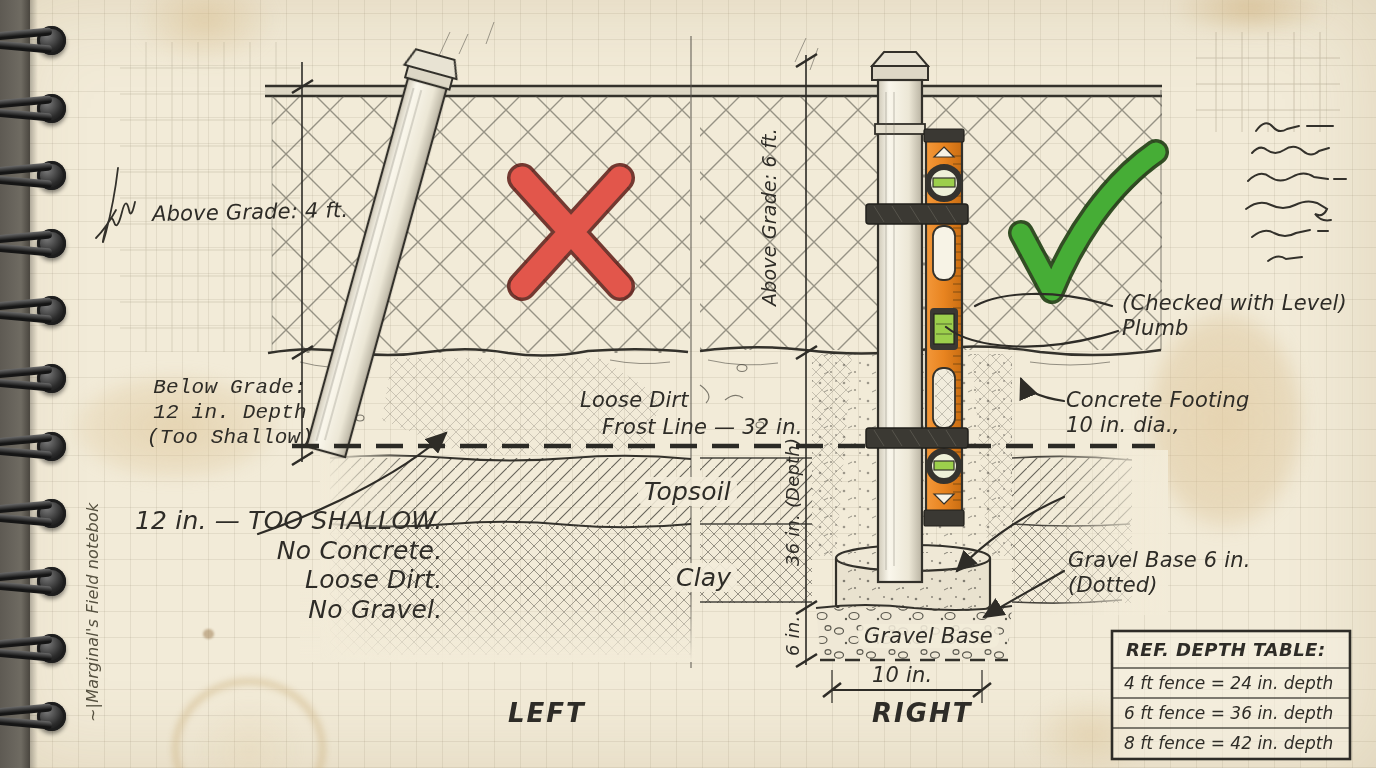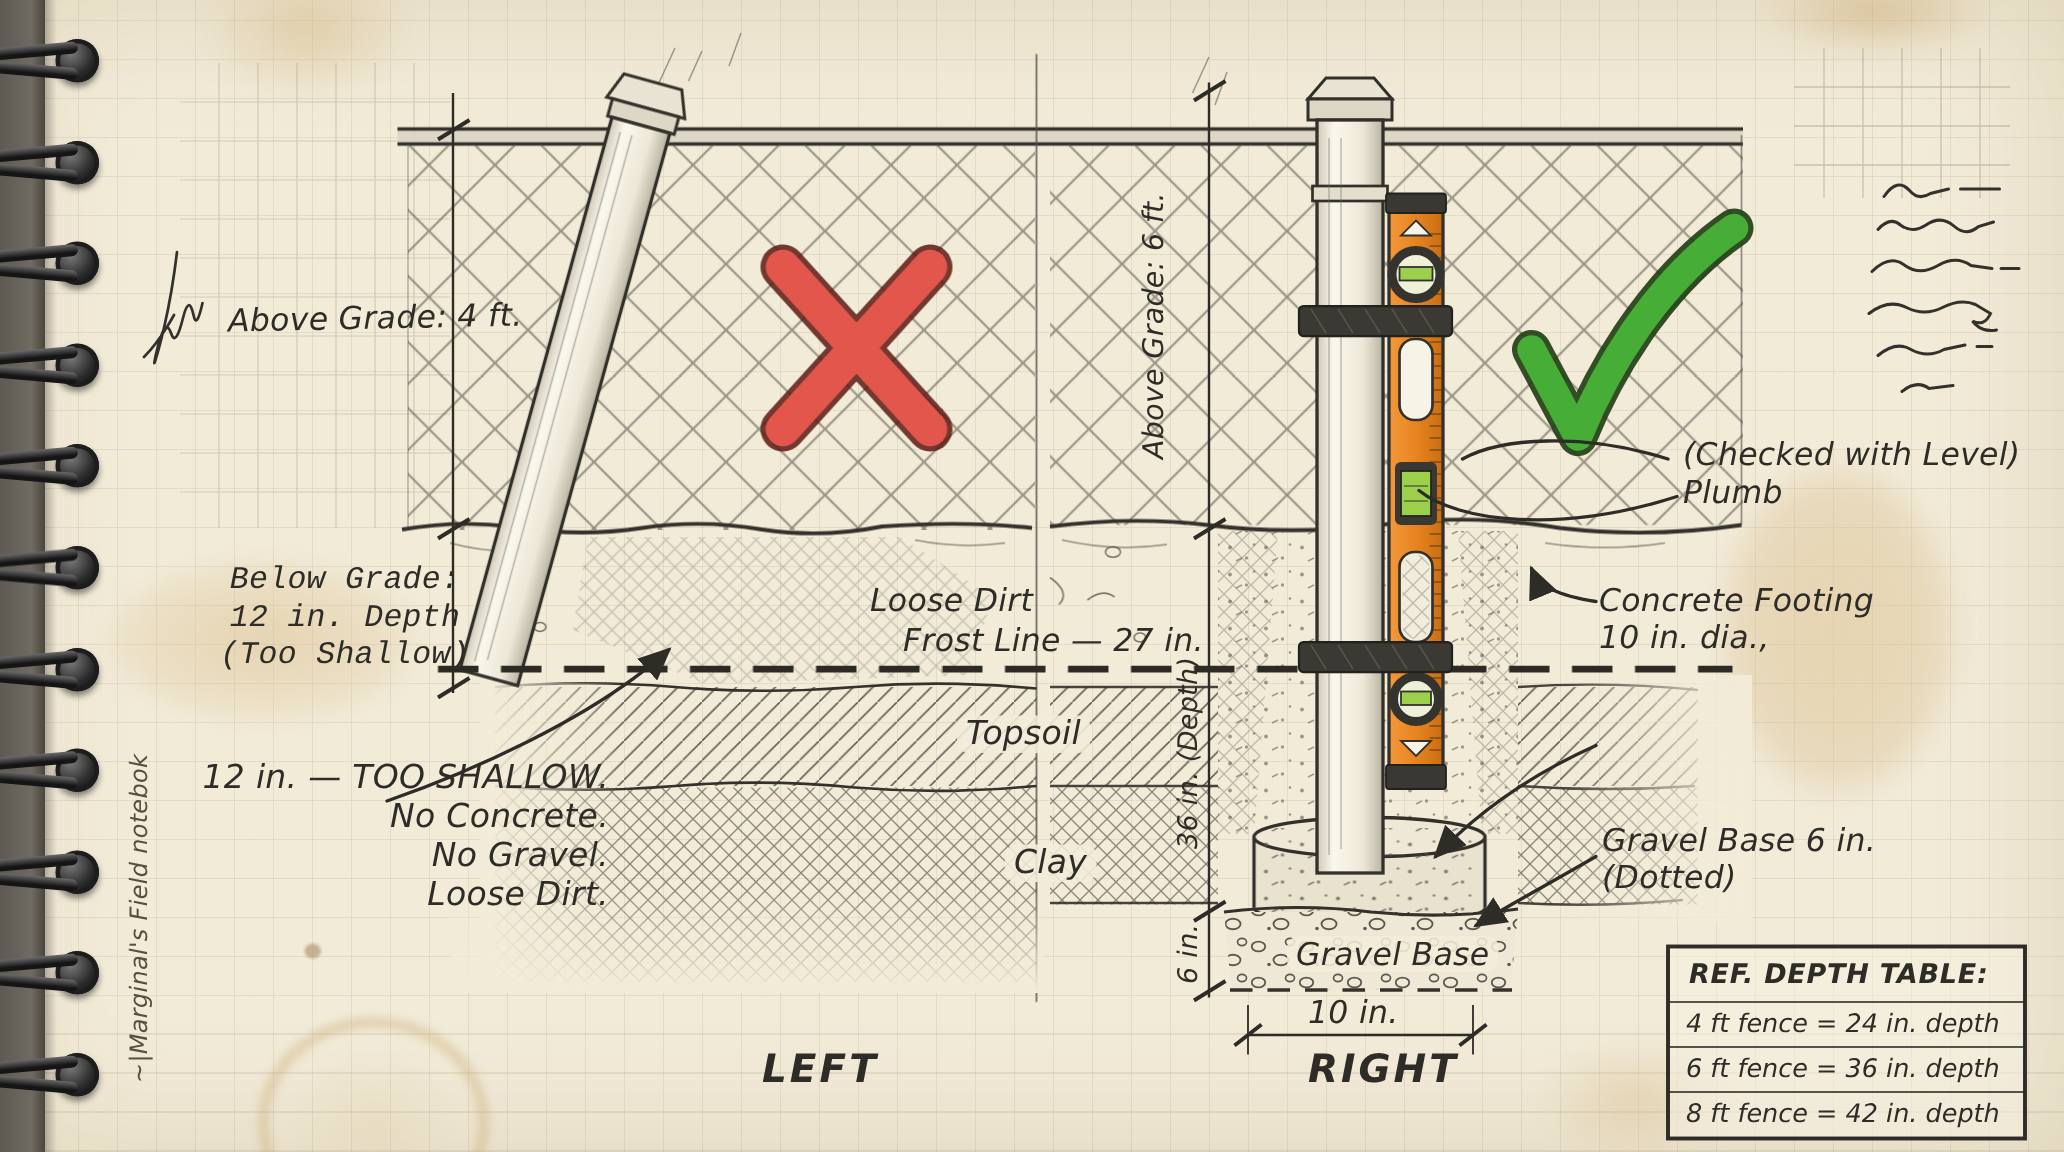--- a/index.html
+++ b/index.html
@@ -29,21 +29,21 @@
   .binding{position:absolute;left:0;top:0;bottom:0;width:80px;}
   .ring{position:absolute;left:0;width:70px;height:38px;}
   .ring .hole{position:absolute;right:4px;top:4px;width:29px;height:29px;border-radius:50%;
     background:radial-gradient(circle at 35% 32%,#7a7a7a,#2a2a2a 55%,#111 85%);box-shadow:0 3px 4px rgba(0,0,0,.45),inset 0 0 0 3px #1d1d1d;}
   .ring .wire{position:absolute;left:-6px;width:58px;height:8px;border-radius:4px;background:linear-gradient(#6a6a6a,#151515 70%);}
   .ring .w1{top:8px;transform:rotate(-5deg);}
   .ring .w2{top:21px;transform:rotate(5deg);}
   
   .lbl{position:absolute;font-style:italic;white-space:nowrap;letter-spacing:.2px;line-height:1.18;}
   .lbl .ln{white-space:nowrap;}
-  .f21{font-size:21px;} .f22{font-size:22px;}
+  .f21{font-size:21px;} .f22{font-size:25px;}
   .caption{font-size:26px;font-weight:bold;letter-spacing:2px;}
   .v-label{transform-origin:0 0;transform:rotate(-90deg);}
   .bg{background:rgba(243,236,218,.88);padding:0 6px;border-radius:8px;}
   .tilt1{transform:rotate(-1.2deg);}
   .indent .ln:not(:first-child){margin-left:46px;text-align:right;}
   .center{text-align:center;font-family:Liberation Mono, monospace;}
   
   .tbl-title{position:absolute;font-size:18px;font-weight:bold;font-style:italic;letter-spacing:.5px;white-space:nowrap;}
   .tbl-row{position:absolute;font-size:17px;font-style:italic;white-space:nowrap;}
 </style>
@@ -349,26 +349,26 @@
 
   <div class="lbl f21 center" style="left:132px;top:376px;width:196px;">
     <div class="ln">Below Grade:</div>
     <div class="ln">12 in. Depth</div>
     <div class="ln">(Too Shallow)</div>
   </div>
 
   <div class="lbl f22 indent" style="left:135px;top:506px;">
     <div class="ln">12 in. — TOO SHALLOW.</div>
     <div class="ln">No Concrete.</div>
+    <div class="ln">Loose Dirt.</div>
     <div class="ln">No Gravel.</div>
-    <div class="ln">Loose Dirt.</div>
   </div>
 
   <div class="lbl f21" style="left:580px;top:388px;">Loose Dirt</div>
-  <div class="lbl f21" style="left:602px;top:415px;">Frost Line — 27 in.</div>
+  <div class="lbl f21" style="left:602px;top:415px;">Frost Line — 32 in.</div>
   <div class="lbl f22" style="left:638px;top:477px;"><span class="bg">Topsoil</span></div>
   <div class="lbl f22" style="left:652px;top:563px;margin-left:18px;"><span class="bg">Clay</span></div>
 
   <div class="lbl caption" style="left:508px;top:698px;">LEFT</div>
   <div class="lbl caption" style="left:872px;top:698px;">RIGHT</div>
 
   <div class="lbl v-label" style="left:758px;top:306px;font-size:19px;">Above Grade: 6 ft.</div>
   <div class="lbl v-label" style="left:782px;top:566px;font-size:18px;">36 in. (Depth)</div>
   <div class="lbl v-label" style="left:782px;top:656px;font-size:18px;">6 in.</div>
   <div class="lbl f21" style="left:872px;top:663px;">10 in.</div>

